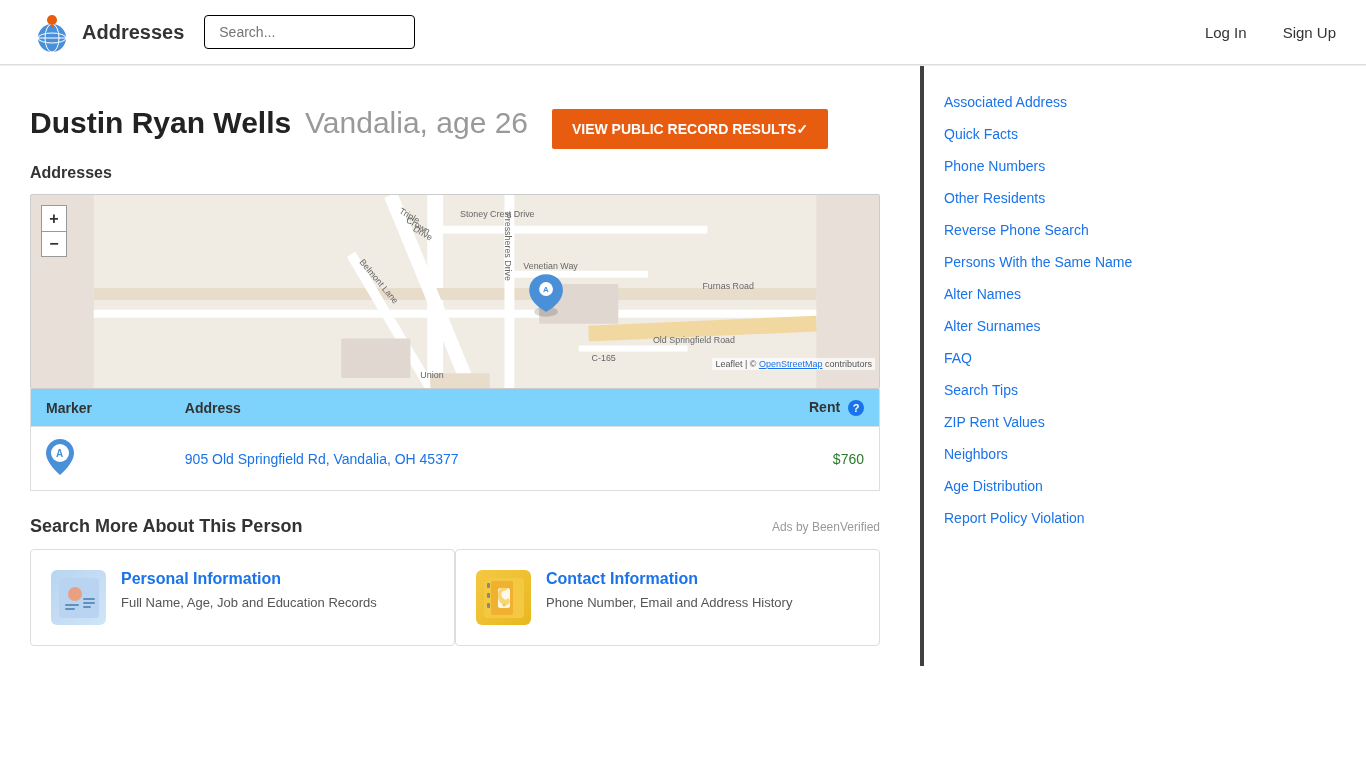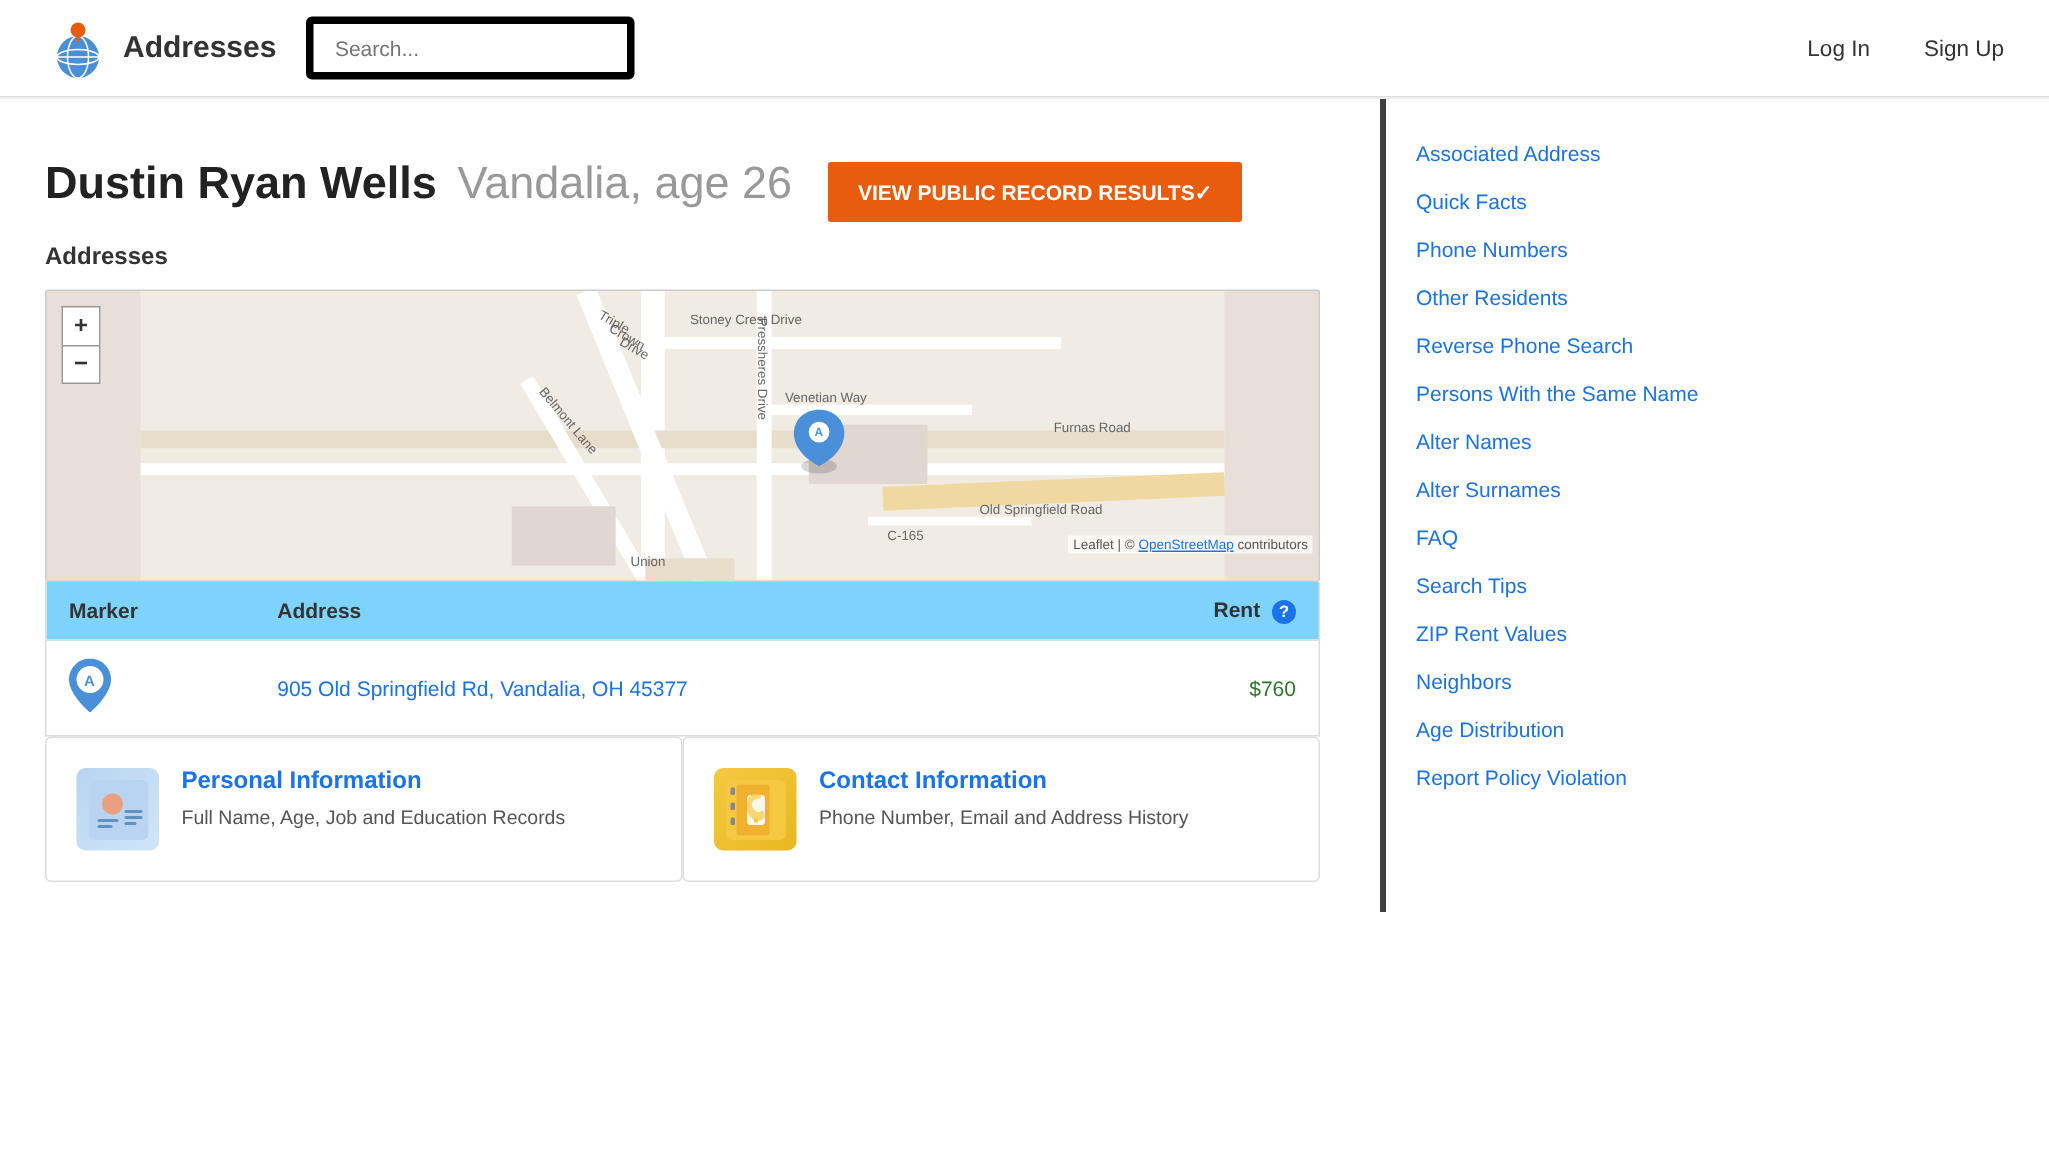--- a/index.html
+++ b/index.html
@@ -25,21 +25,21 @@
       height: 44px;
     }
     .logo-text {
       font-size: 20px;
       font-weight: 600;
       color: #333;
     }
     .search-bar {
       flex: 0 0 200px;
       padding: 8px 14px;
-      border: 5px solid #000000;
+      border: 1px solid #000000;
       border-radius: 4px;
       font-size: 14px;
       color: #999;
     }
     .header-nav {
       margin-left: auto;
       display: flex;
       gap: 36px;
     }
     .header-nav a {
@@ -404,20 +404,24 @@
               <a href="#" class="address-link">905 Old Springfield Rd, Vandalia, OH 45377</a>
             </td>
             <td class="rent-col">
               <span class="rent-value">$760</span>
             </td>
           </tr>
         </tbody>
       </table>
     </div>
 
+    <div class="search-more-header">
+      <span class="search-more-title">Search More About This Person</span>
+      <span class="ads-label">Ads by BeenVerified</span>
+    </div>
     <div class="cards-row">
 
       <div class="info-card">
         <div class="card-icon-personal">
 
           <svg width="40" height="40" viewBox="0 0 40 40">
             <rect width="40" height="40" fill="#b8d4f0" rx="4"></rect>
             <circle cx="16" cy="16" r="7" fill="#e8a080"></circle>
             <rect x="6" y="26" width="14" height="2" rx="1" fill="#6090c0"></rect>
             <rect x="6" y="30" width="10" height="2" rx="1" fill="#6090c0"></rect>

